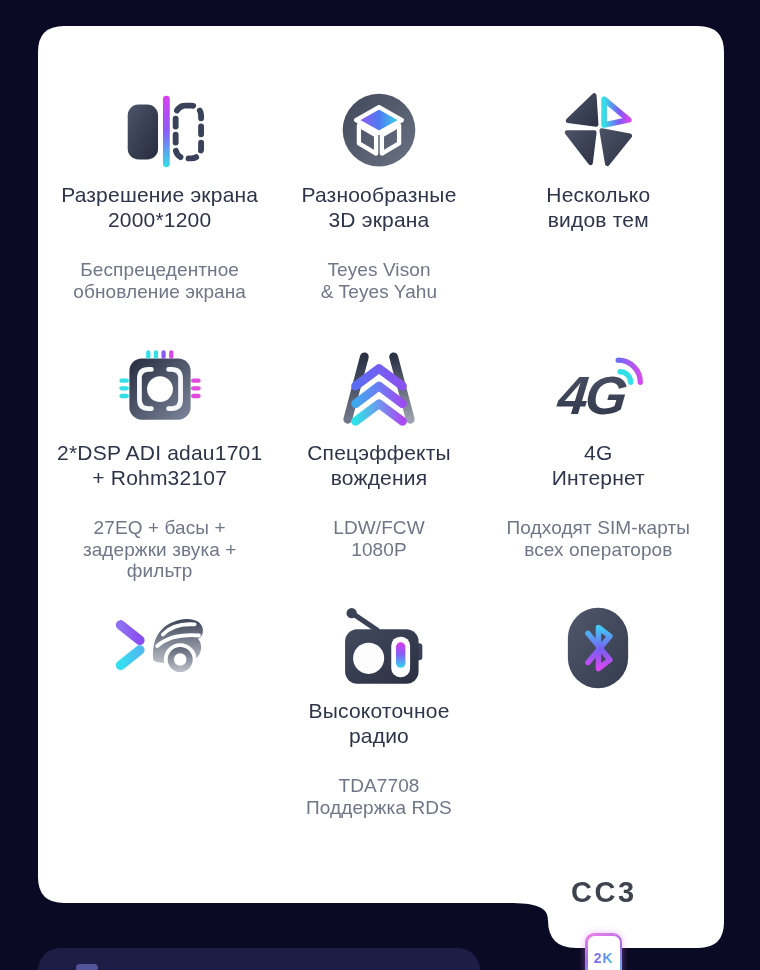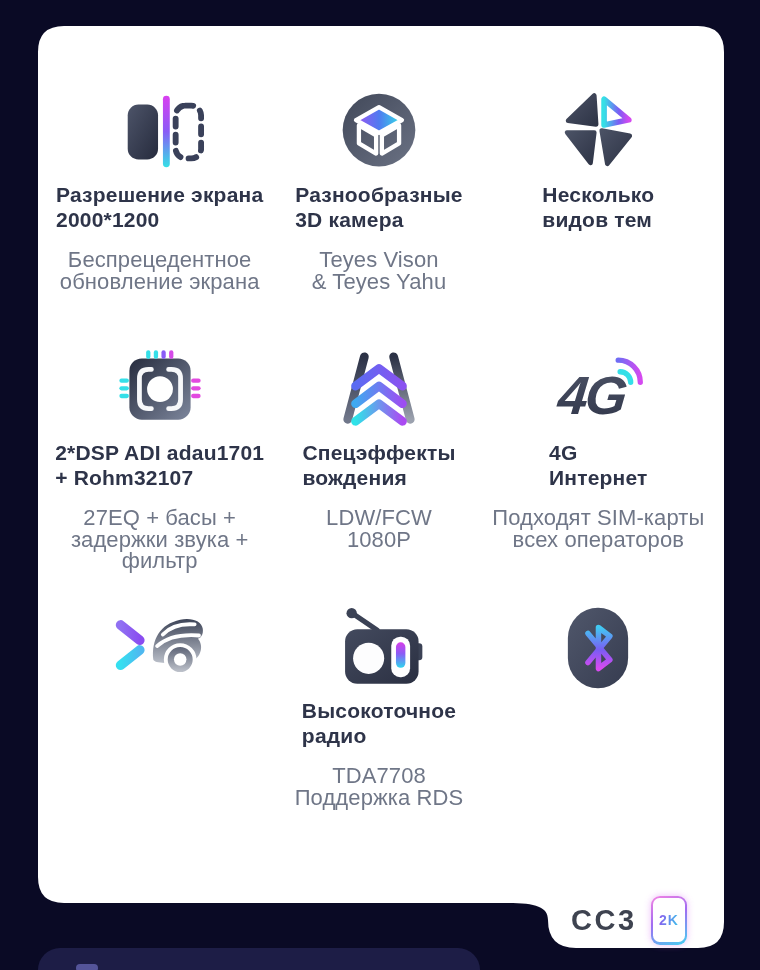--- a/index.html
+++ b/index.html
@@ -8,25 +8,25 @@
   .card-shape{position:absolute;left:0;top:0;}
   .next-card{position:absolute;left:38px;top:948px;width:442px;height:30px;
              background:#1d1d46;border-radius:22px 22px 0 0;}
   .next-card-glyph{position:absolute;left:76px;top:964px;width:22px;height:8px;
              border-radius:4px;background:#5e5ea8;opacity:.85;}
   .features{position:absolute;left:38px;top:26px;width:686px;box-sizing:border-box;
             padding:56px 16px 0 12px;display:grid;grid-template-columns:1fr 1fr 1fr;
             grid-auto-rows:258px;}
   .cell{display:flex;flex-direction:column;align-items:center;}
   .icon-slot{height:100px;display:flex;align-items:center;justify-content:center;}
-  .title{font-size:21px;line-height:25px;font-weight:700;color:#2e3449;
+  .title{font-size:21px;line-height:25px;font-weight:400;color:#2e3449;text-align:center;
          white-space:pre-line;letter-spacing:.2px;}
-  .desc{margin-top:17px;font-size:22px;line-height:21.5px;color:#6f7687;text-align:center;
+  .desc{margin-top:27px;font-size:19px;line-height:21.5px;color:#6f7687;text-align:center;
         white-space:pre-line;letter-spacing:.1px;}
-  .logo{position:absolute;left:571px;top:902px;height:36px;display:flex;align-items:center;gap:14px;}
+  .logo{position:absolute;left:571px;top:878px;height:36px;display:flex;align-items:center;gap:26px;flex-direction:column;}
   .brand{font-size:29px;font-weight:800;color:#3e4350;letter-spacing:2.5px;line-height:1;}
   .badge-wrap{padding:2.5px;border-radius:9px;display:inline-flex;
               background:linear-gradient(155deg,#f583e3 0%,#a06cf2 45%,#43d2f0 100%);
               box-shadow:0 0 7px rgba(214,110,244,.45);}
   .badge-inner{background:#fff;border-radius:6.5px;padding:14px 6px;display:flex;}
   .badge-text{font-size:14px;font-weight:800;letter-spacing:1px;color:#7a5cf0;
               background:linear-gradient(100deg,#8f55f0,#35c6ea);
               -webkit-background-clip:text;background-clip:text;-webkit-text-fill-color:transparent;}
 </style>
 </head>
@@ -83,21 +83,21 @@
                 <stop offset="1" stop-color="#35e0e6"></stop>
               </linearGradient>
           </defs>
           <circle cx="46" cy="44" r="38" fill="url(#i2a)"></circle>
           <path d="M25,39 L43,49.5 L43,68.5 L25,58 Z" fill="none" stroke="#fff" stroke-width="4.5" stroke-linejoin="round"></path>
           <path d="M67,39 L49,49.5 L49,68.5 L67,58 Z" fill="none" stroke="#fff" stroke-width="4.5" stroke-linejoin="round"></path>
           <path d="M46,20 L70,33.5 L46,47 L22,33.5 Z" fill="url(#i2b)" stroke="#fff" stroke-width="4.5" stroke-linejoin="round"></path>
         </svg>
       </div>
       <div class="title">Разнообразные
-3D камера</div>
+3D экрана</div>
       <div class="desc">Teyes Vison
 &amp; Teyes Yahu</div>
     </div>
 
     <div class="cell">
       <div class="icon-slot">
         <svg width="86" height="86" viewBox="0 0 92 92">
           <defs>
             <linearGradient id="i3a" x1="0" y1="0" x2="1" y2="1">
                 <stop offset="0" stop-color="#4a5164"></stop>

